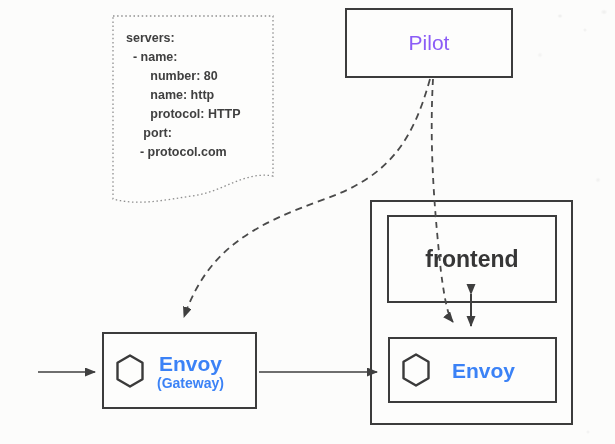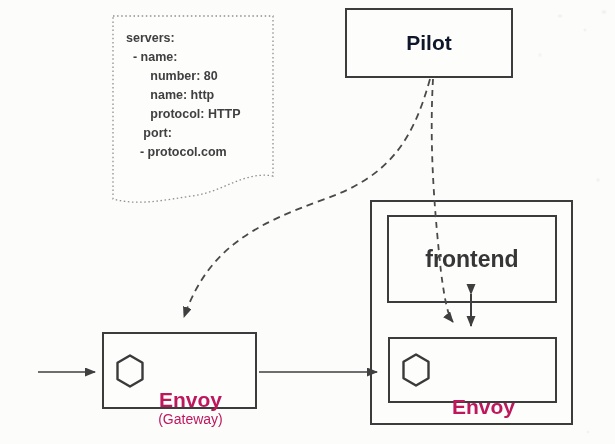--- a/index.html
+++ b/index.html
@@ -29,45 +29,45 @@
   .box {
     position: absolute;
     box-sizing: border-box;
     border: 2px solid #3c3c3c;
     background: #fdfdfc;
   }
   #pilot-box {
     left: 345px; top: 8px; width: 168px; height: 70px;
     display: flex; align-items: center; justify-content: center;
   }
-  #pilot-box .title { font-size: 21px; font-weight: bold; color: #0f172a; }
+  #pilot-box .title { font-size: 21px; font-weight: normal; color: #8b5cf6; }
   #pod-box {
     left: 370px; top: 200px; width: 203px; height: 225px;
     background: #fdfdfc;
   }
   #frontend-box {
     left: 387px; top: 215px; width: 170px; height: 88px;
     display: flex; align-items: center; justify-content: center;
   }
   #frontend-box .title { font-size: 23px; font-weight: bold; color: #363636; }
   .envoy-box { display: flex; align-items: center; }
   #sidecar-box { left: 388px; top: 337px; width: 169px; height: 66px; }
   #gateway-box { left: 102px; top: 332px; width: 155px; height: 77px; }
   .hex-wrap {
     position: absolute; left: 11px; top: 50%;
     transform: translateY(-50%);
     width: 30px; height: 34px;
   }
   .envoy-text {
     position: absolute; left: 22px; right: 0; top: 50%;
     transform: translateY(-50%);
-    text-align: center; color: #be185d; margin-top: 36px;
+    text-align: center; color: #3b82f6;
   }
   .envoy-text .title { font-size: 21px; font-weight: bold; line-height: 23px; }
-  .envoy-text .subtitle { font-size: 14px; font-weight: normal; line-height: 16px; }
+  .envoy-text .subtitle { font-size: 14px; font-weight: bold; line-height: 16px; }
   #note-text {
     position: absolute; left: 116px; top: 16px; width: 160px;
     padding: 13px 0 0 10px;
     box-sizing: border-box;
     color: #404040;
   }
   #note-text .cfg-line {
     font-size: 12.5px; font-weight: bold; line-height: 19px;
     white-space: pre;
   }

